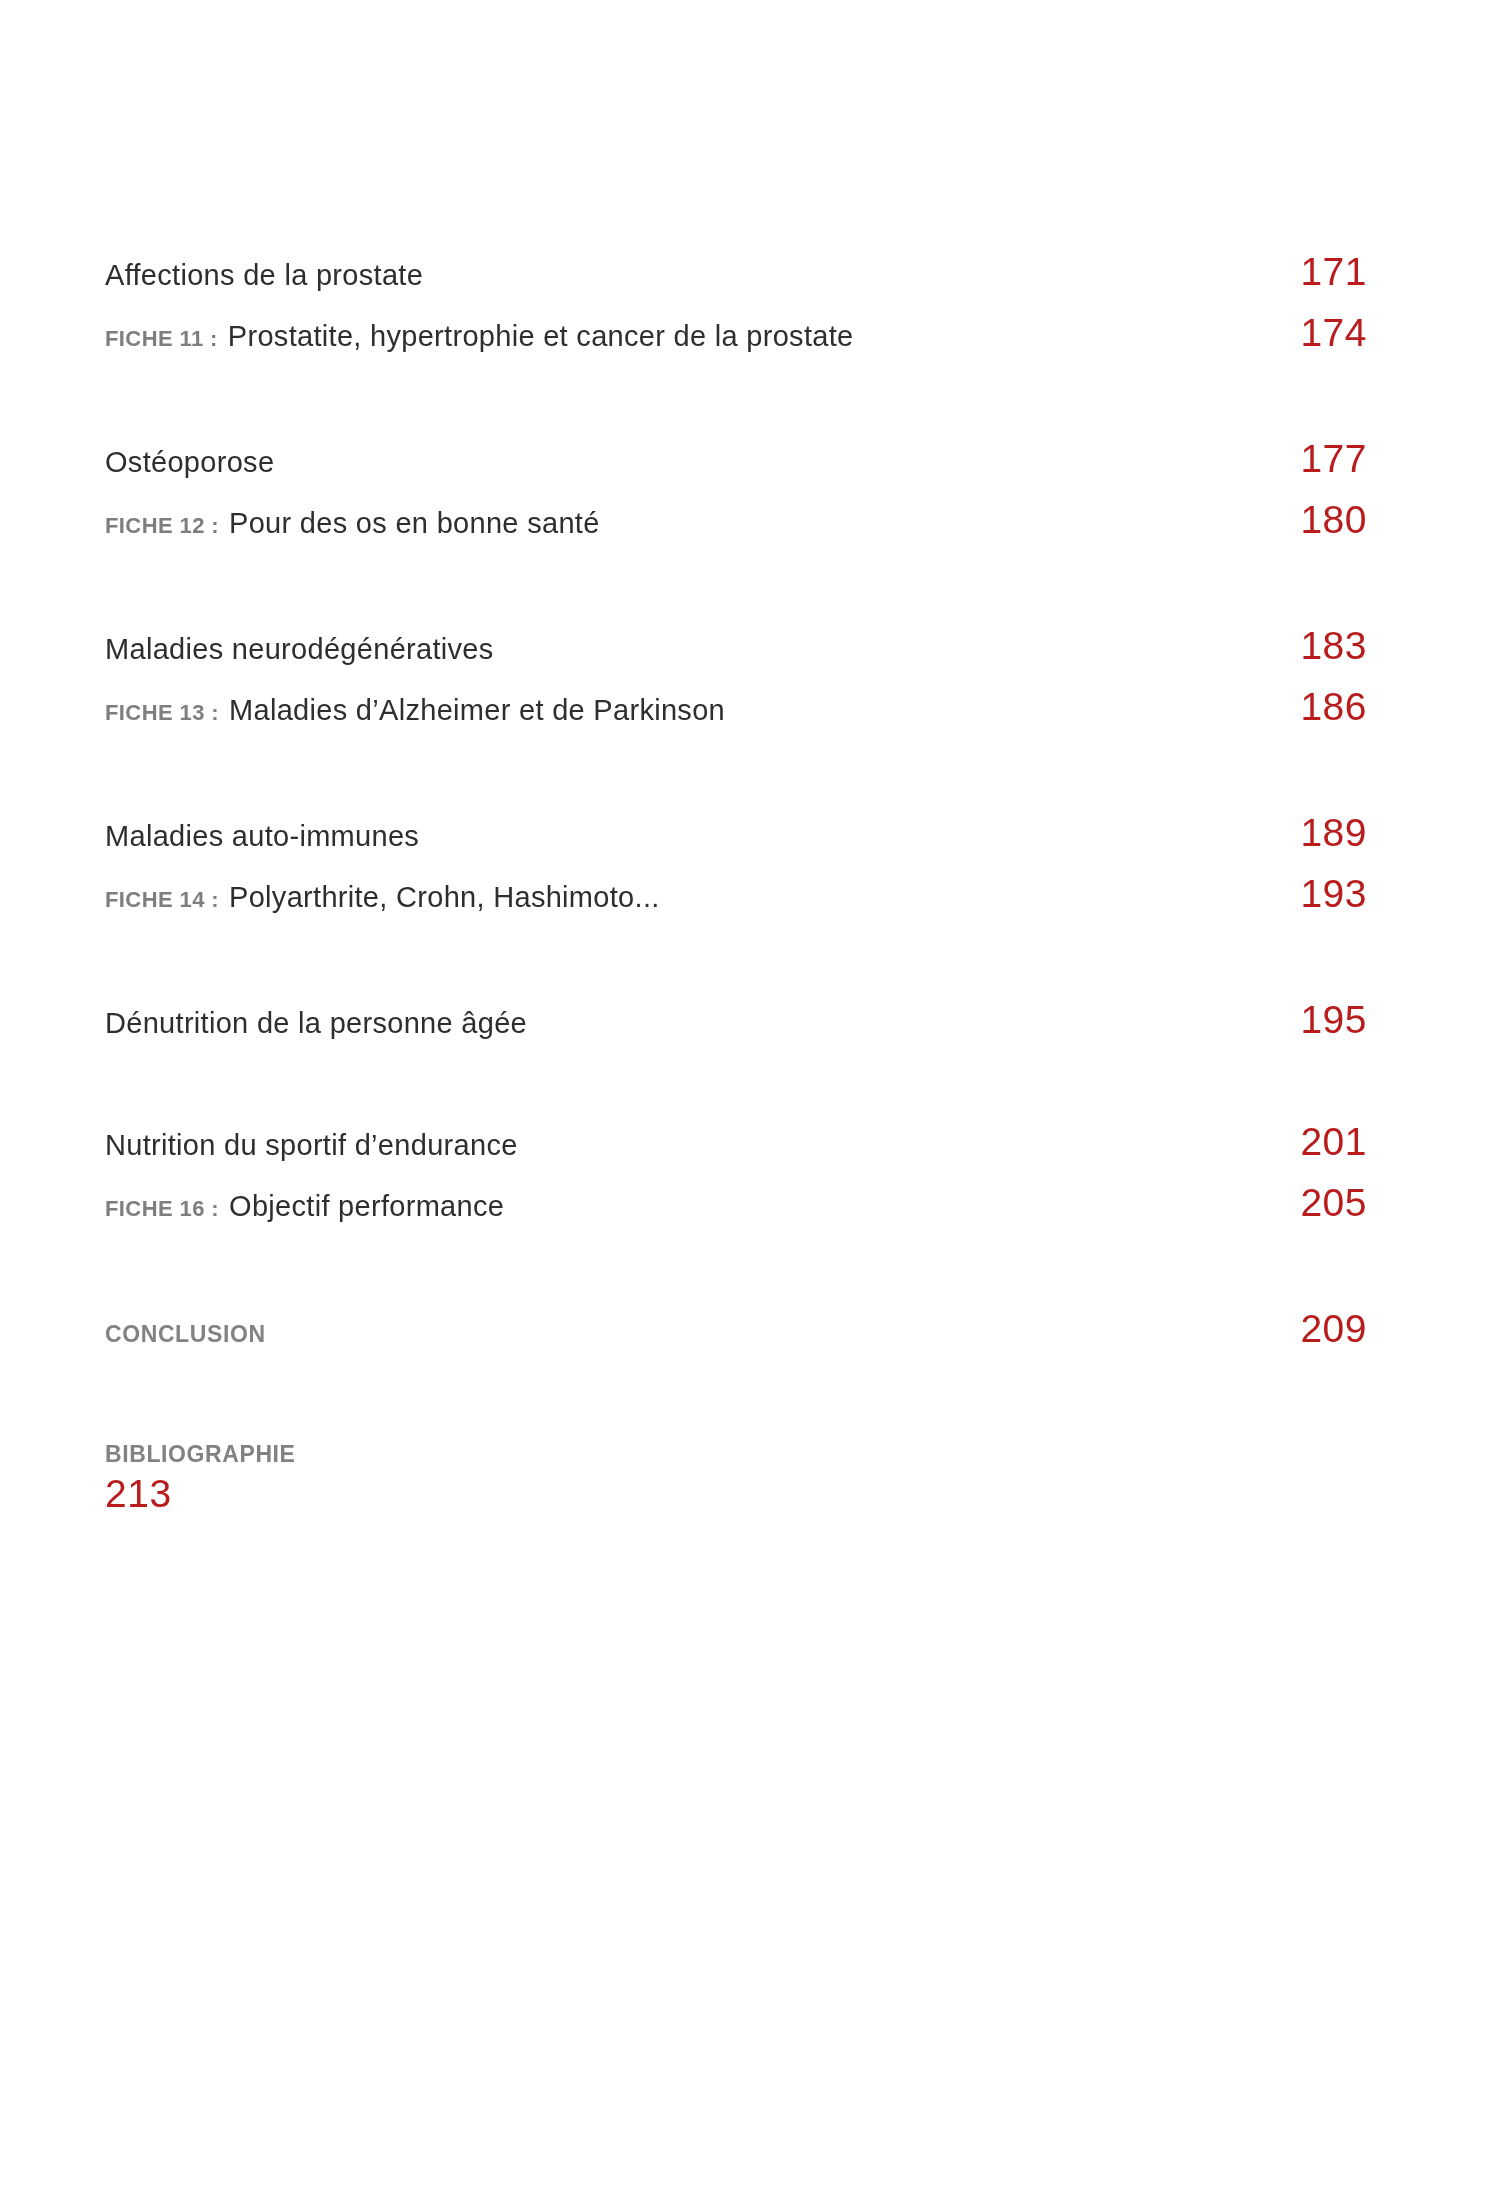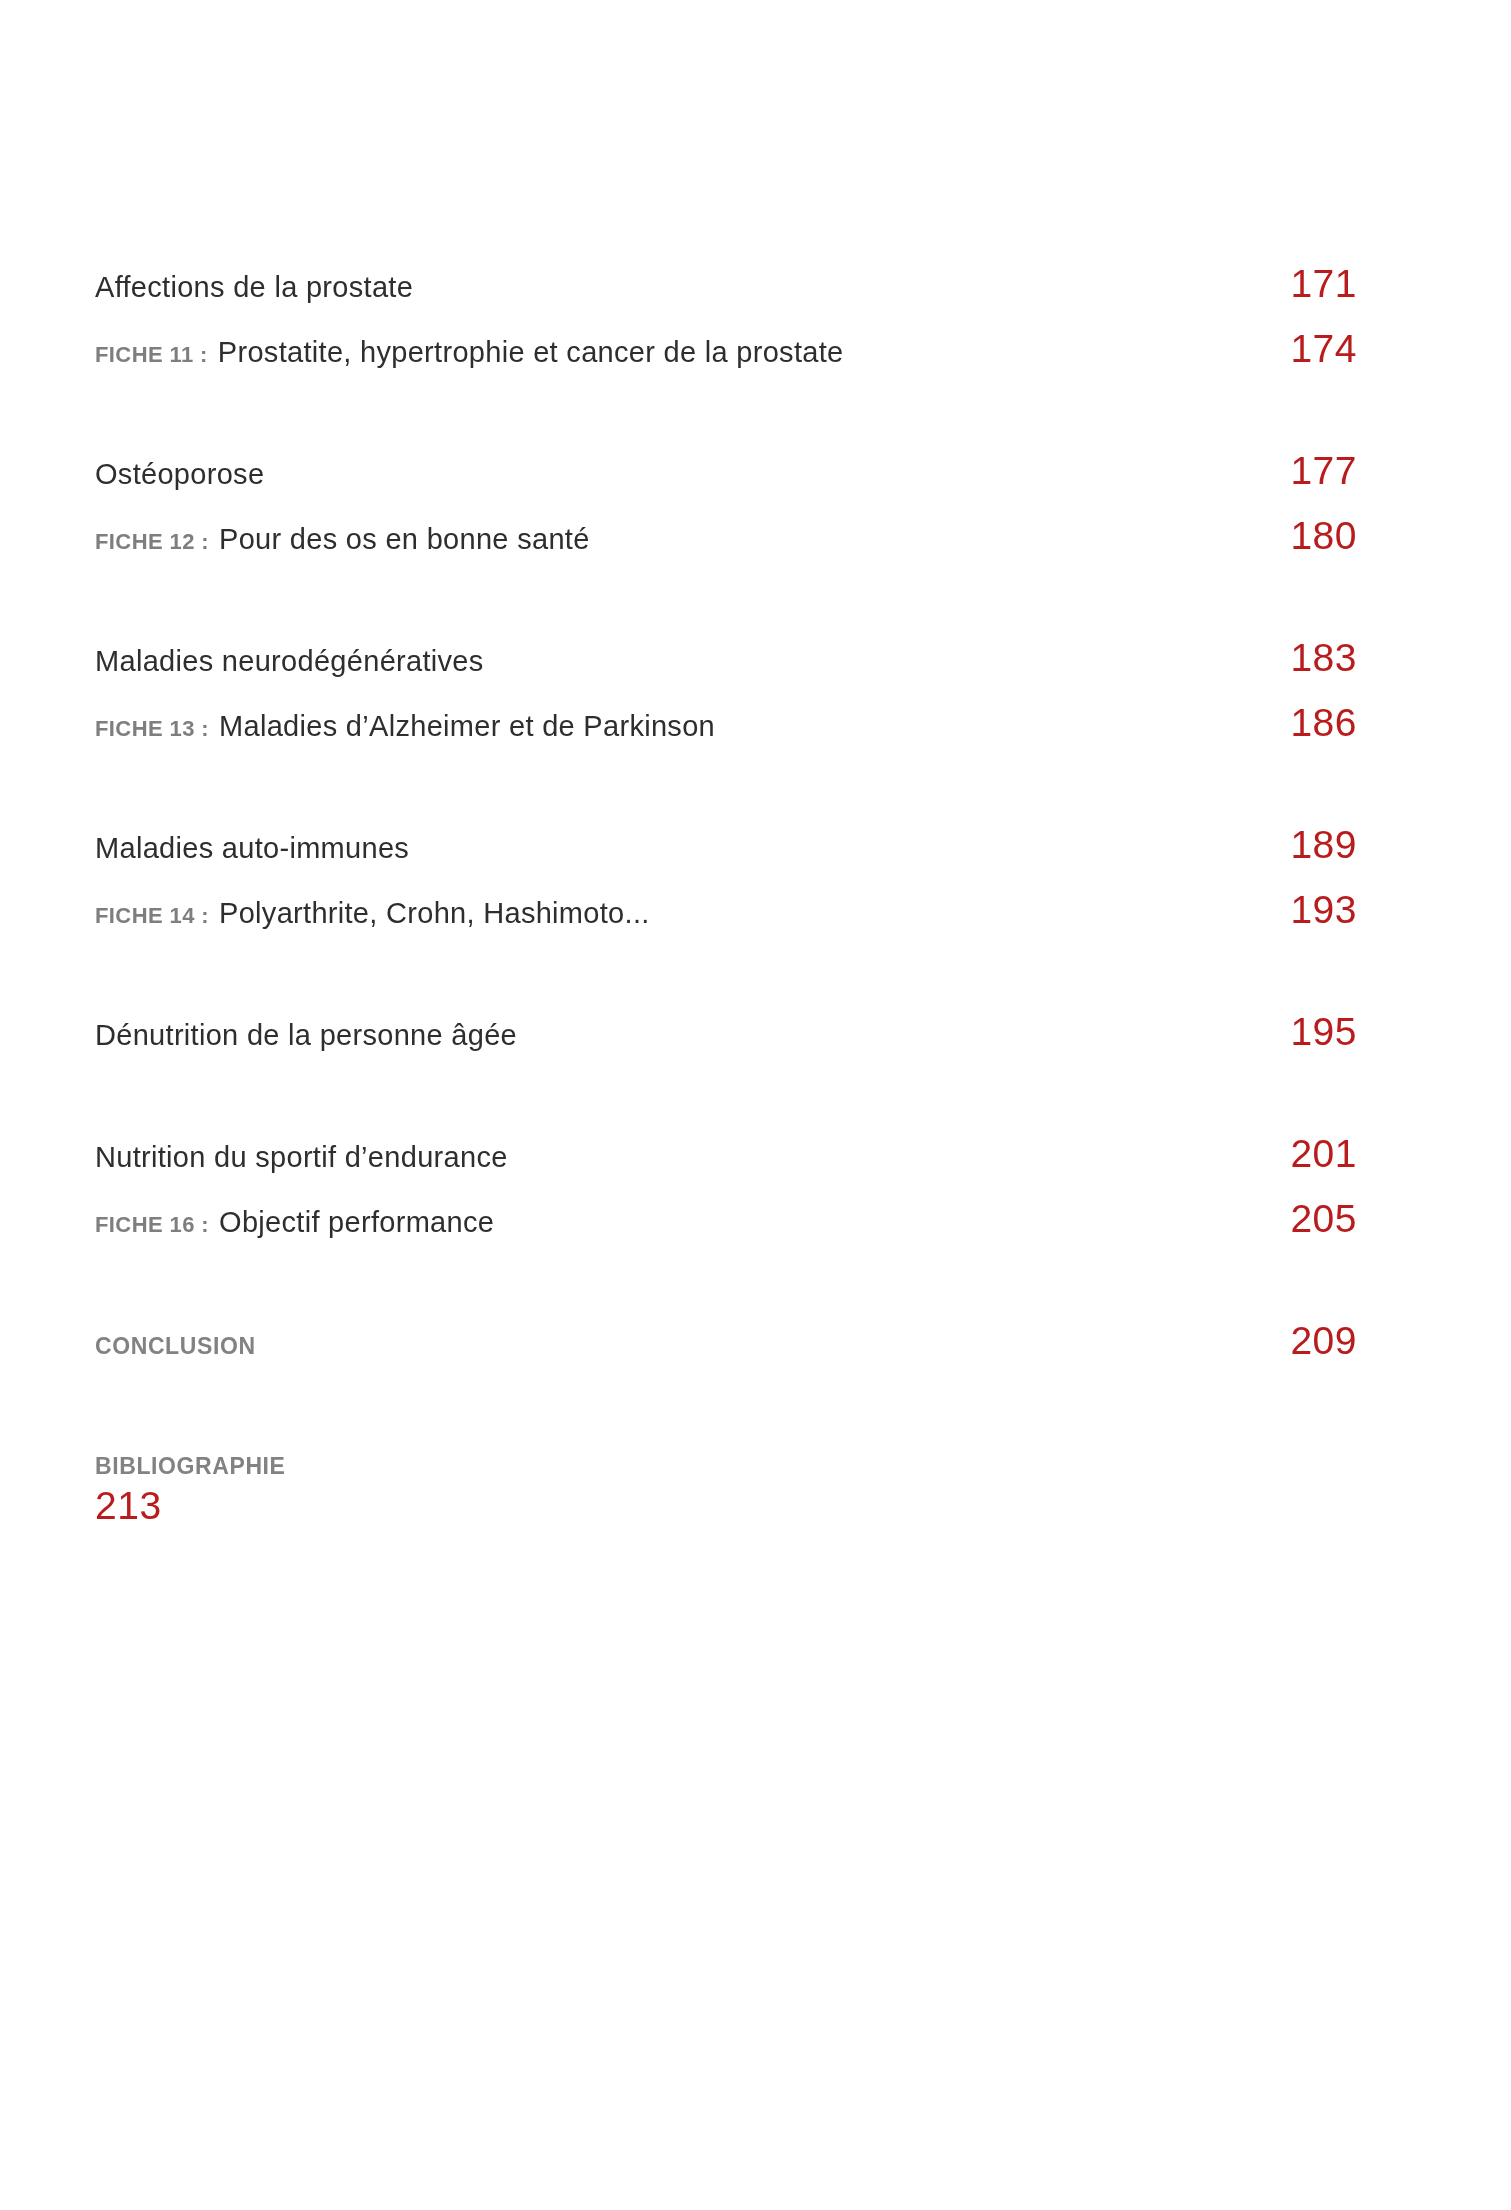--- a/index.html
+++ b/index.html
@@ -10,38 +10,37 @@
   .page {
     position: relative;
     width: 1511px;
     height: 2210px;
     background: #ffffff;
     font-family: "Liberation Sans", sans-serif;
     overflow: hidden;
   }
   .toc {
     position: absolute;
-    left: 95px;
+    left: 105px;
     top: 252px;
     width: 1262px; 
-    margin-top: 12px;
   }
   .row {
     display: flex;
     justify-content: space-between;
     align-items: baseline;
   }
   .heading-row {
     height: 40px;
     line-height: 40px;
     margin-bottom: 25px;
   }
   .fiche-row {
     height: 40px;
-    line-height: 40px;
+    line-height: 32px;
   }
   .toc-group {
     margin-bottom: 82px;
   }
   .section-title {
     font-size: 29px;
     color: #2e2e2e;
     letter-spacing: 0.3px;
   }
   .fiche-label {

